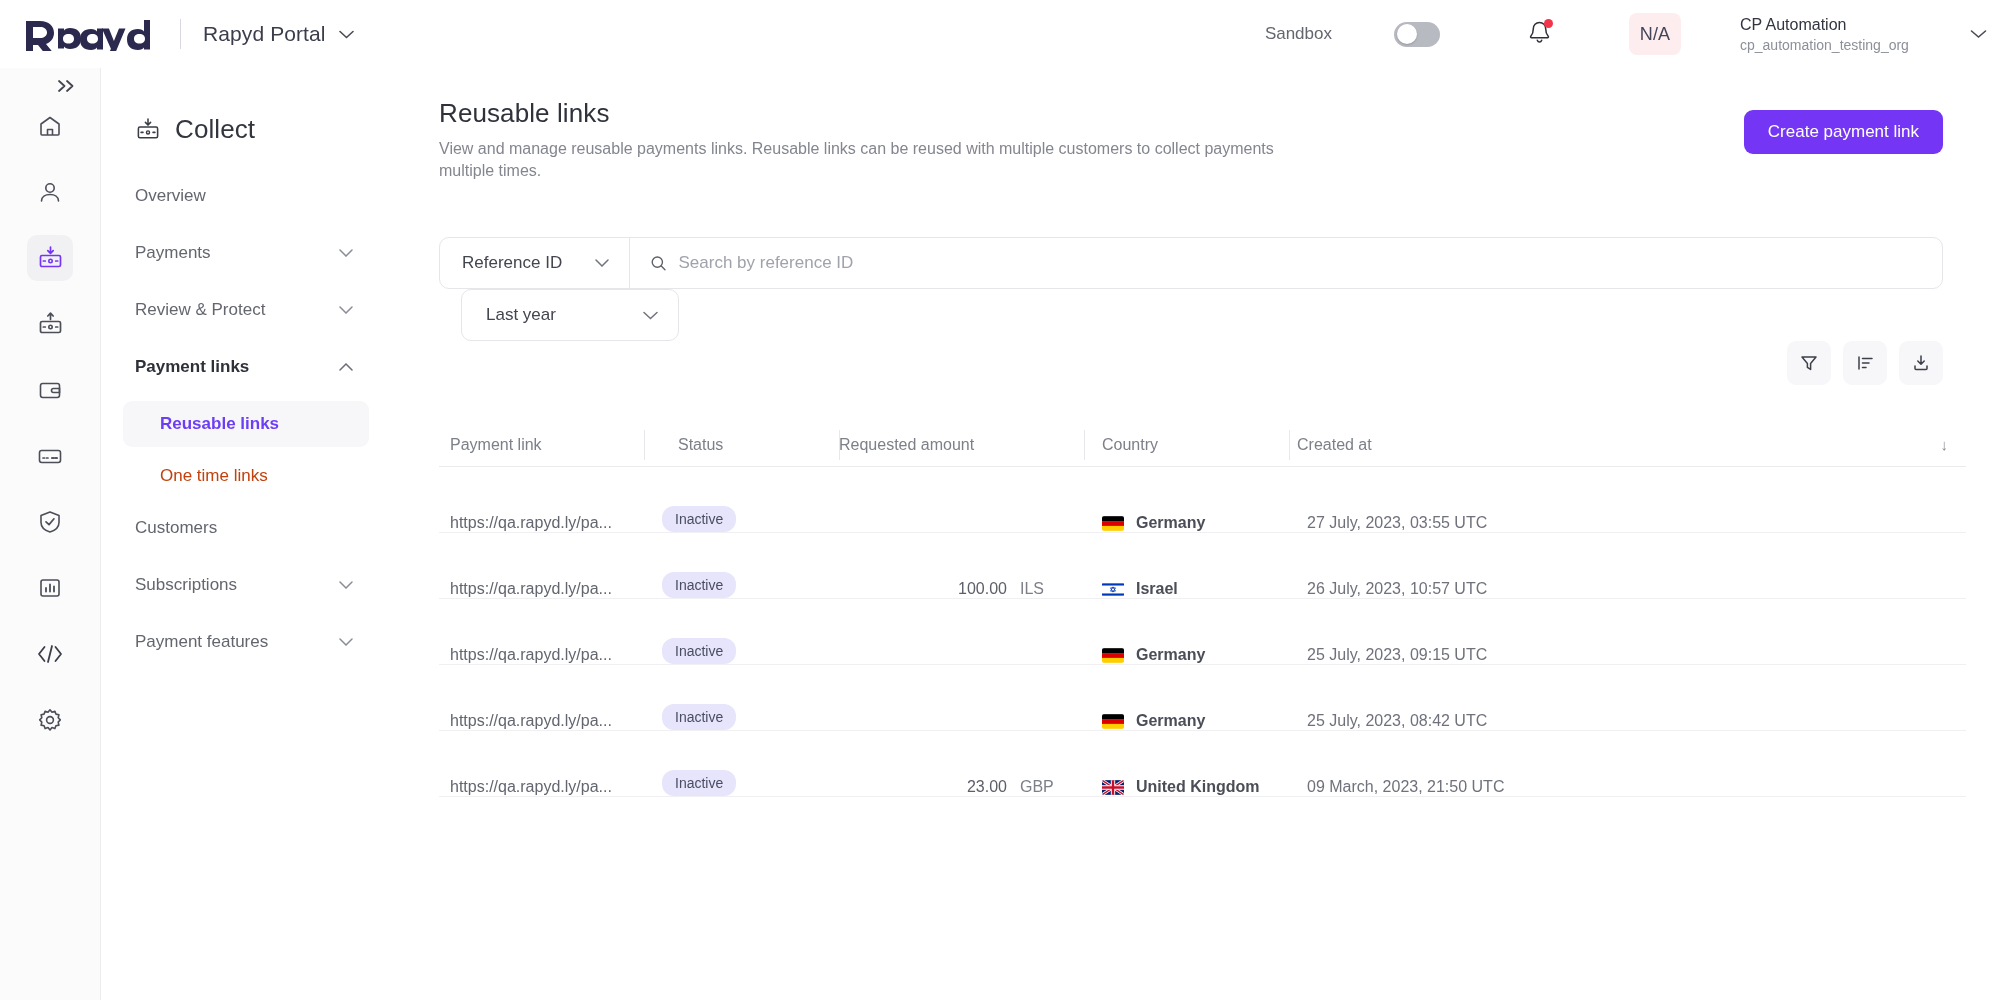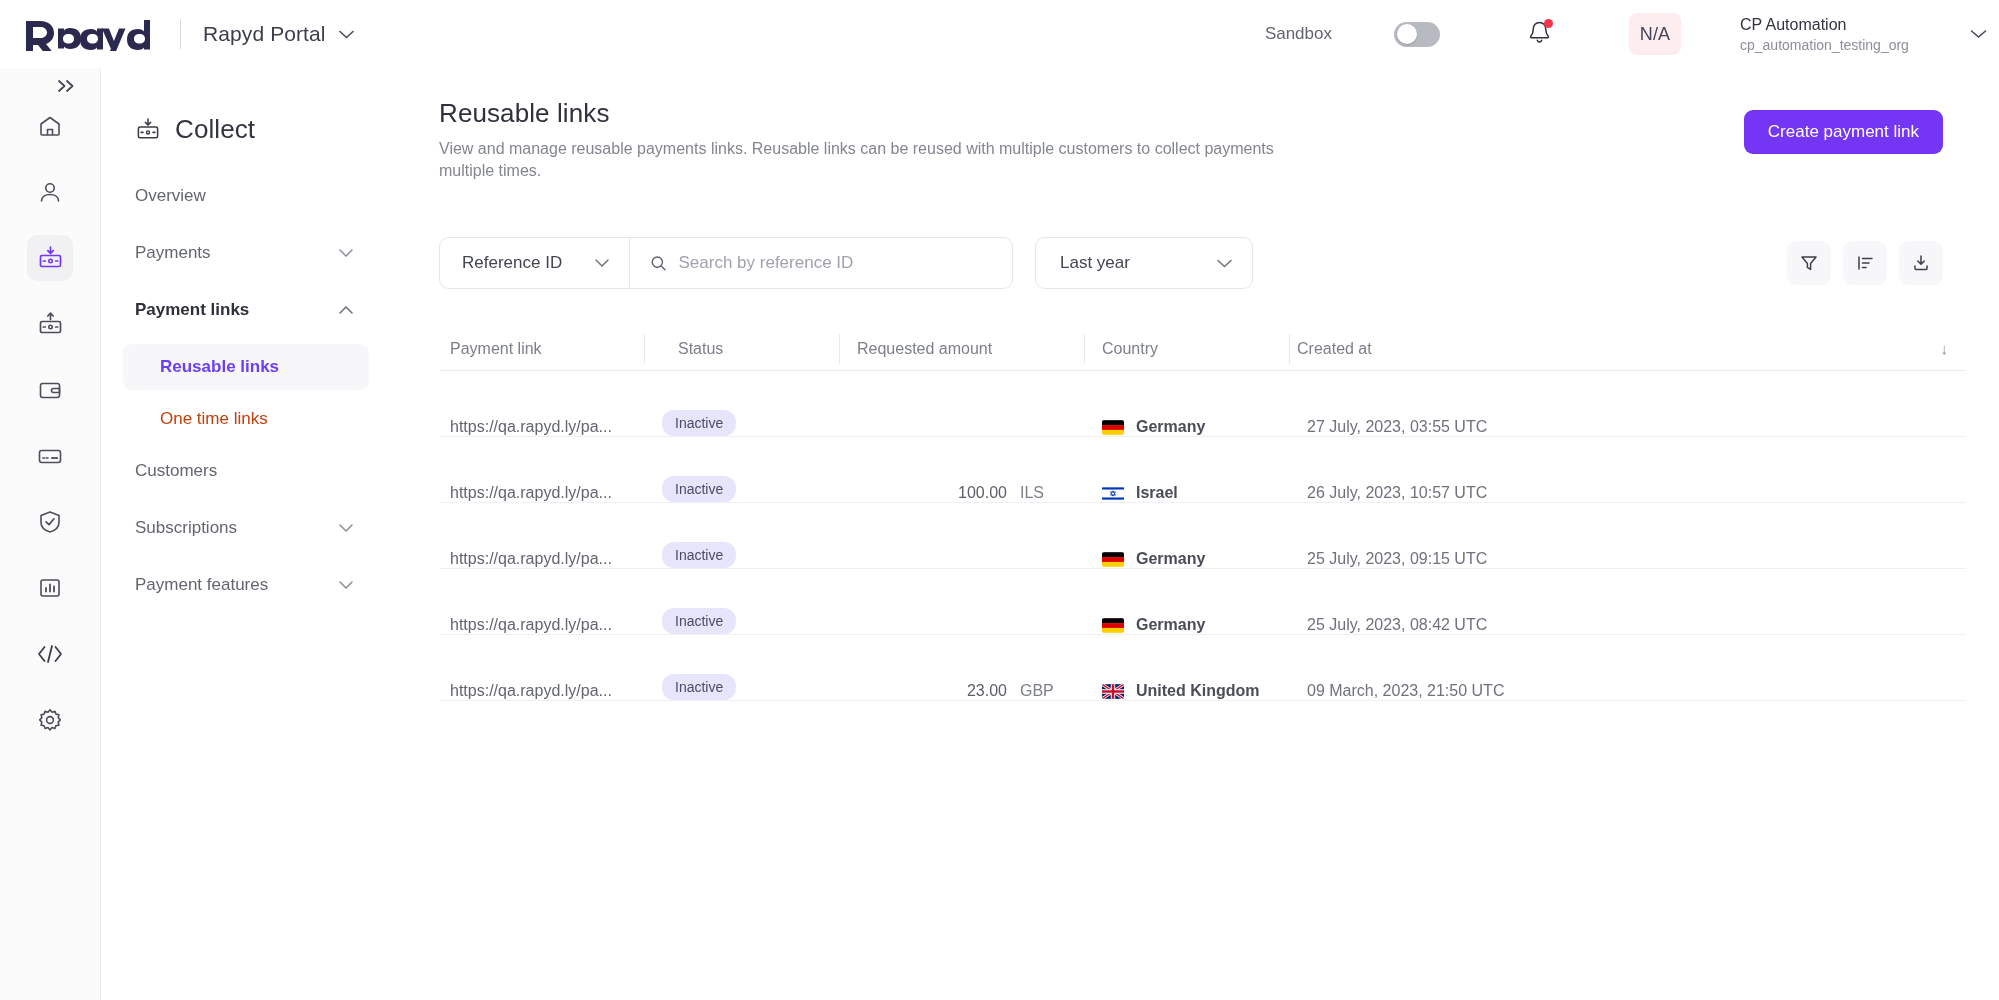--- a/index.html
+++ b/index.html
@@ -111,21 +111,21 @@
     max-width: 860px;
   }
   .btn-primary {
     margin-left: auto; margin-top: 12px;
     background: #7535f5; color: #fff; border: none; border-radius: 9px;
     height: 44px; padding: 0 24px; font-size: 17px; cursor: pointer;
     font-family: "Liberation Sans", sans-serif; white-space: nowrap;
   }
 
   
-  .filter-row { display: flex; align-items: center; margin-top: 55px; }
+  .filter-row { display: flex; margin-top: 55px; flex-direction: column; }
   .search-group {
     display: flex; align-items: center; height: 52px;
     border: 1px solid #e6e6ea; border-radius: 10px; background: #fff;
     overflow: hidden;
   }
   .ref-select {
     width: 190px; height: 100%; display: flex; align-items: center;
     justify-content: space-between; padding: 0 20px 0 22px;
     border-right: 1px solid #e6e6ea; cursor: pointer;
   }
@@ -161,21 +161,21 @@
   .th {
     font-size: 16px; color: #7d7f89; display: flex; align-items: center;
     height: 30px; position: relative;
   }
   .th.sep::before {
     content: ""; position: absolute; left: 0; top: 0; bottom: 0;
     width: 1px; background: #e8e8ec;
   }
   .c-link   { width: 205px; padding-left: 11px; }
   .c-status { width: 195px; padding-left: 34px; }
-  .c-amount { width: 245px; padding-left: 18px; }
+  .c-amount { width: 245px; }
   .c-country{ width: 205px; padding-left: 18px; }
   .c-date   { width: 245px; padding-left: 8px; }
   .sort-arrow { margin-left: auto; padding-right: 18px; color: #8a8c96; font-size: 15px; }
 
   .trow {
     display: flex; align-items: flex-end; height: 66px;
     border-bottom: 1px solid #f0f0f3; cursor: pointer;
   }
   .cell-link {
     width: 205px; padding-left: 11px; font-size: 16px; color: #63656f;
@@ -338,20 +338,26 @@
     <span class="nav-label">Overview</span>
   </div>
 
   <div class="nav-item">
     <span class="nav-label">Payments</span>
     <svg width="14" height="8" viewBox="0 0 14 8">
       <path d="M1 1 L7 7 L13 1" fill="none" stroke="#8b8d96" stroke-width="1.5" stroke-linecap="round"></path>
     </svg>
   </div>
 
+  <div class="nav-item">
+    <span class="nav-label">Review &amp; Protect</span>
+    <svg width="14" height="8" viewBox="0 0 14 8">
+      <path d="M1 1 L7 7 L13 1" fill="none" stroke="#8b8d96" stroke-width="1.5" stroke-linecap="round"></path>
+    </svg>
+  </div>
 
   <div class="nav-item open">
     <span class="nav-label">Payment links</span>
     <svg width="14" height="8" viewBox="0 0 14 8">
       <path d="M1 7 L7 1 L13 7" fill="none" stroke="#6c6e78" stroke-width="1.5" stroke-linecap="round"></path>
     </svg>
   </div>
 
   <div class="sub-item selected">
     <span class="nav-label">Reusable links</span>

